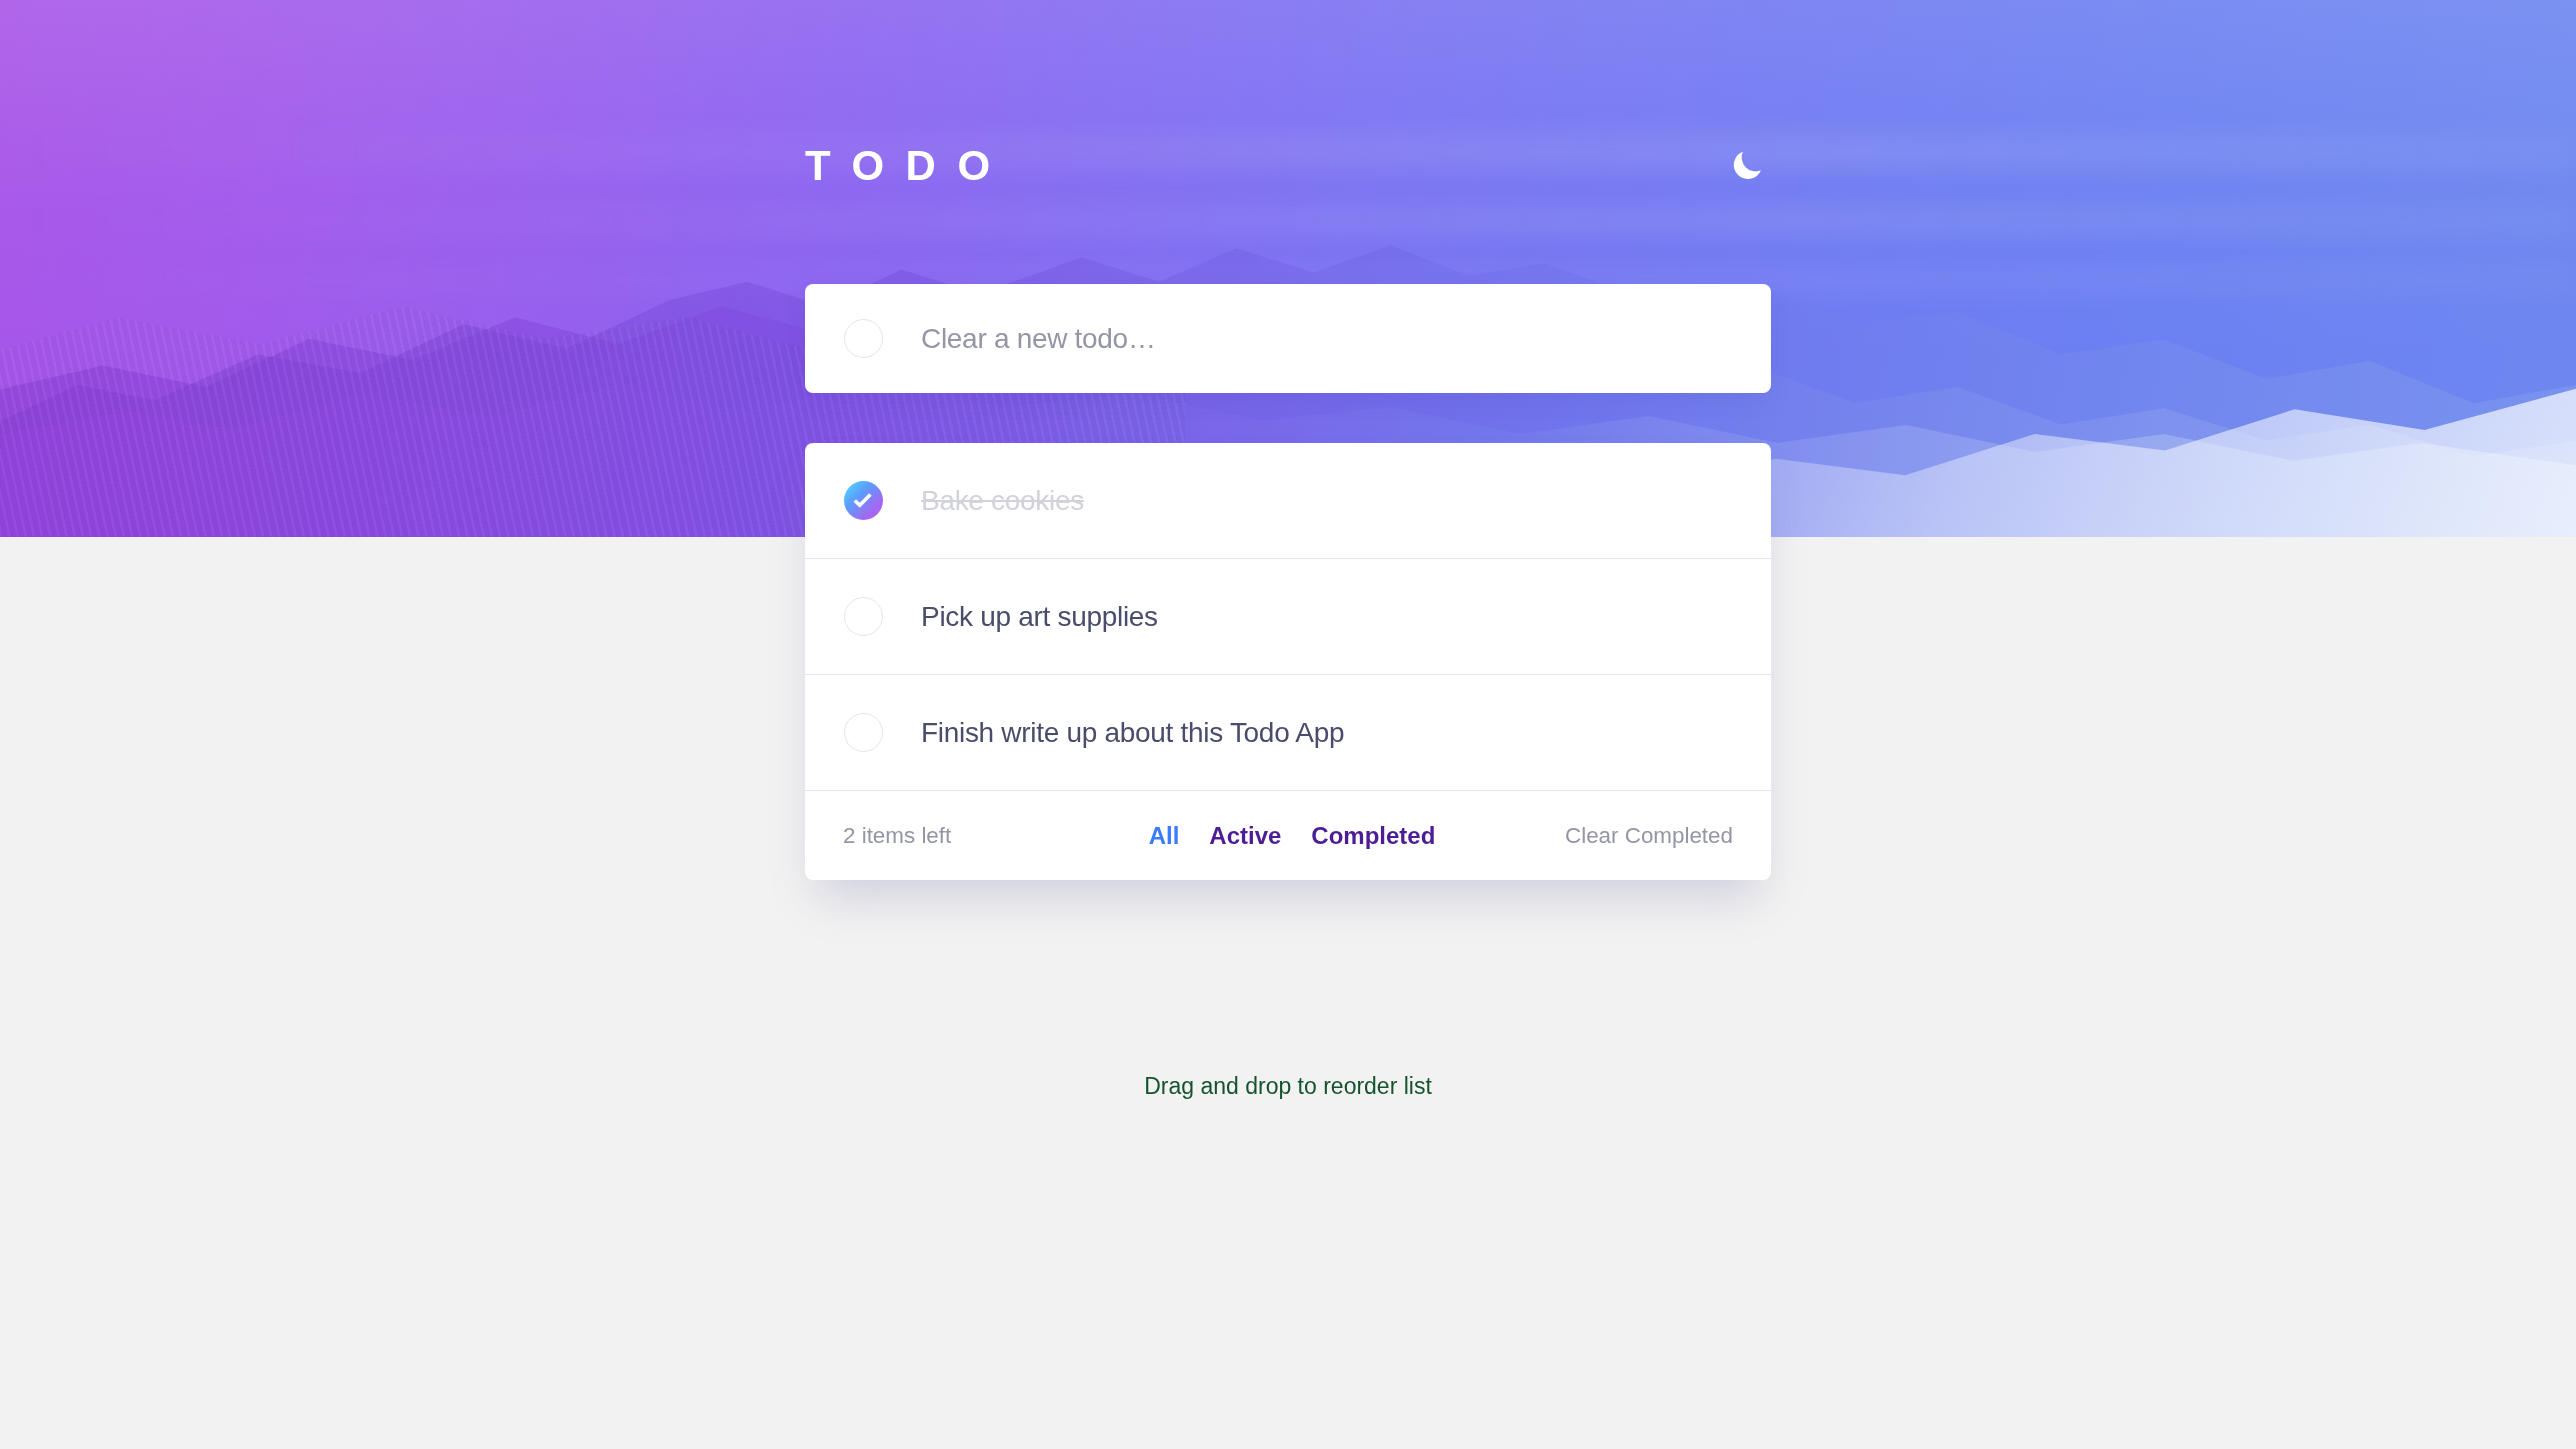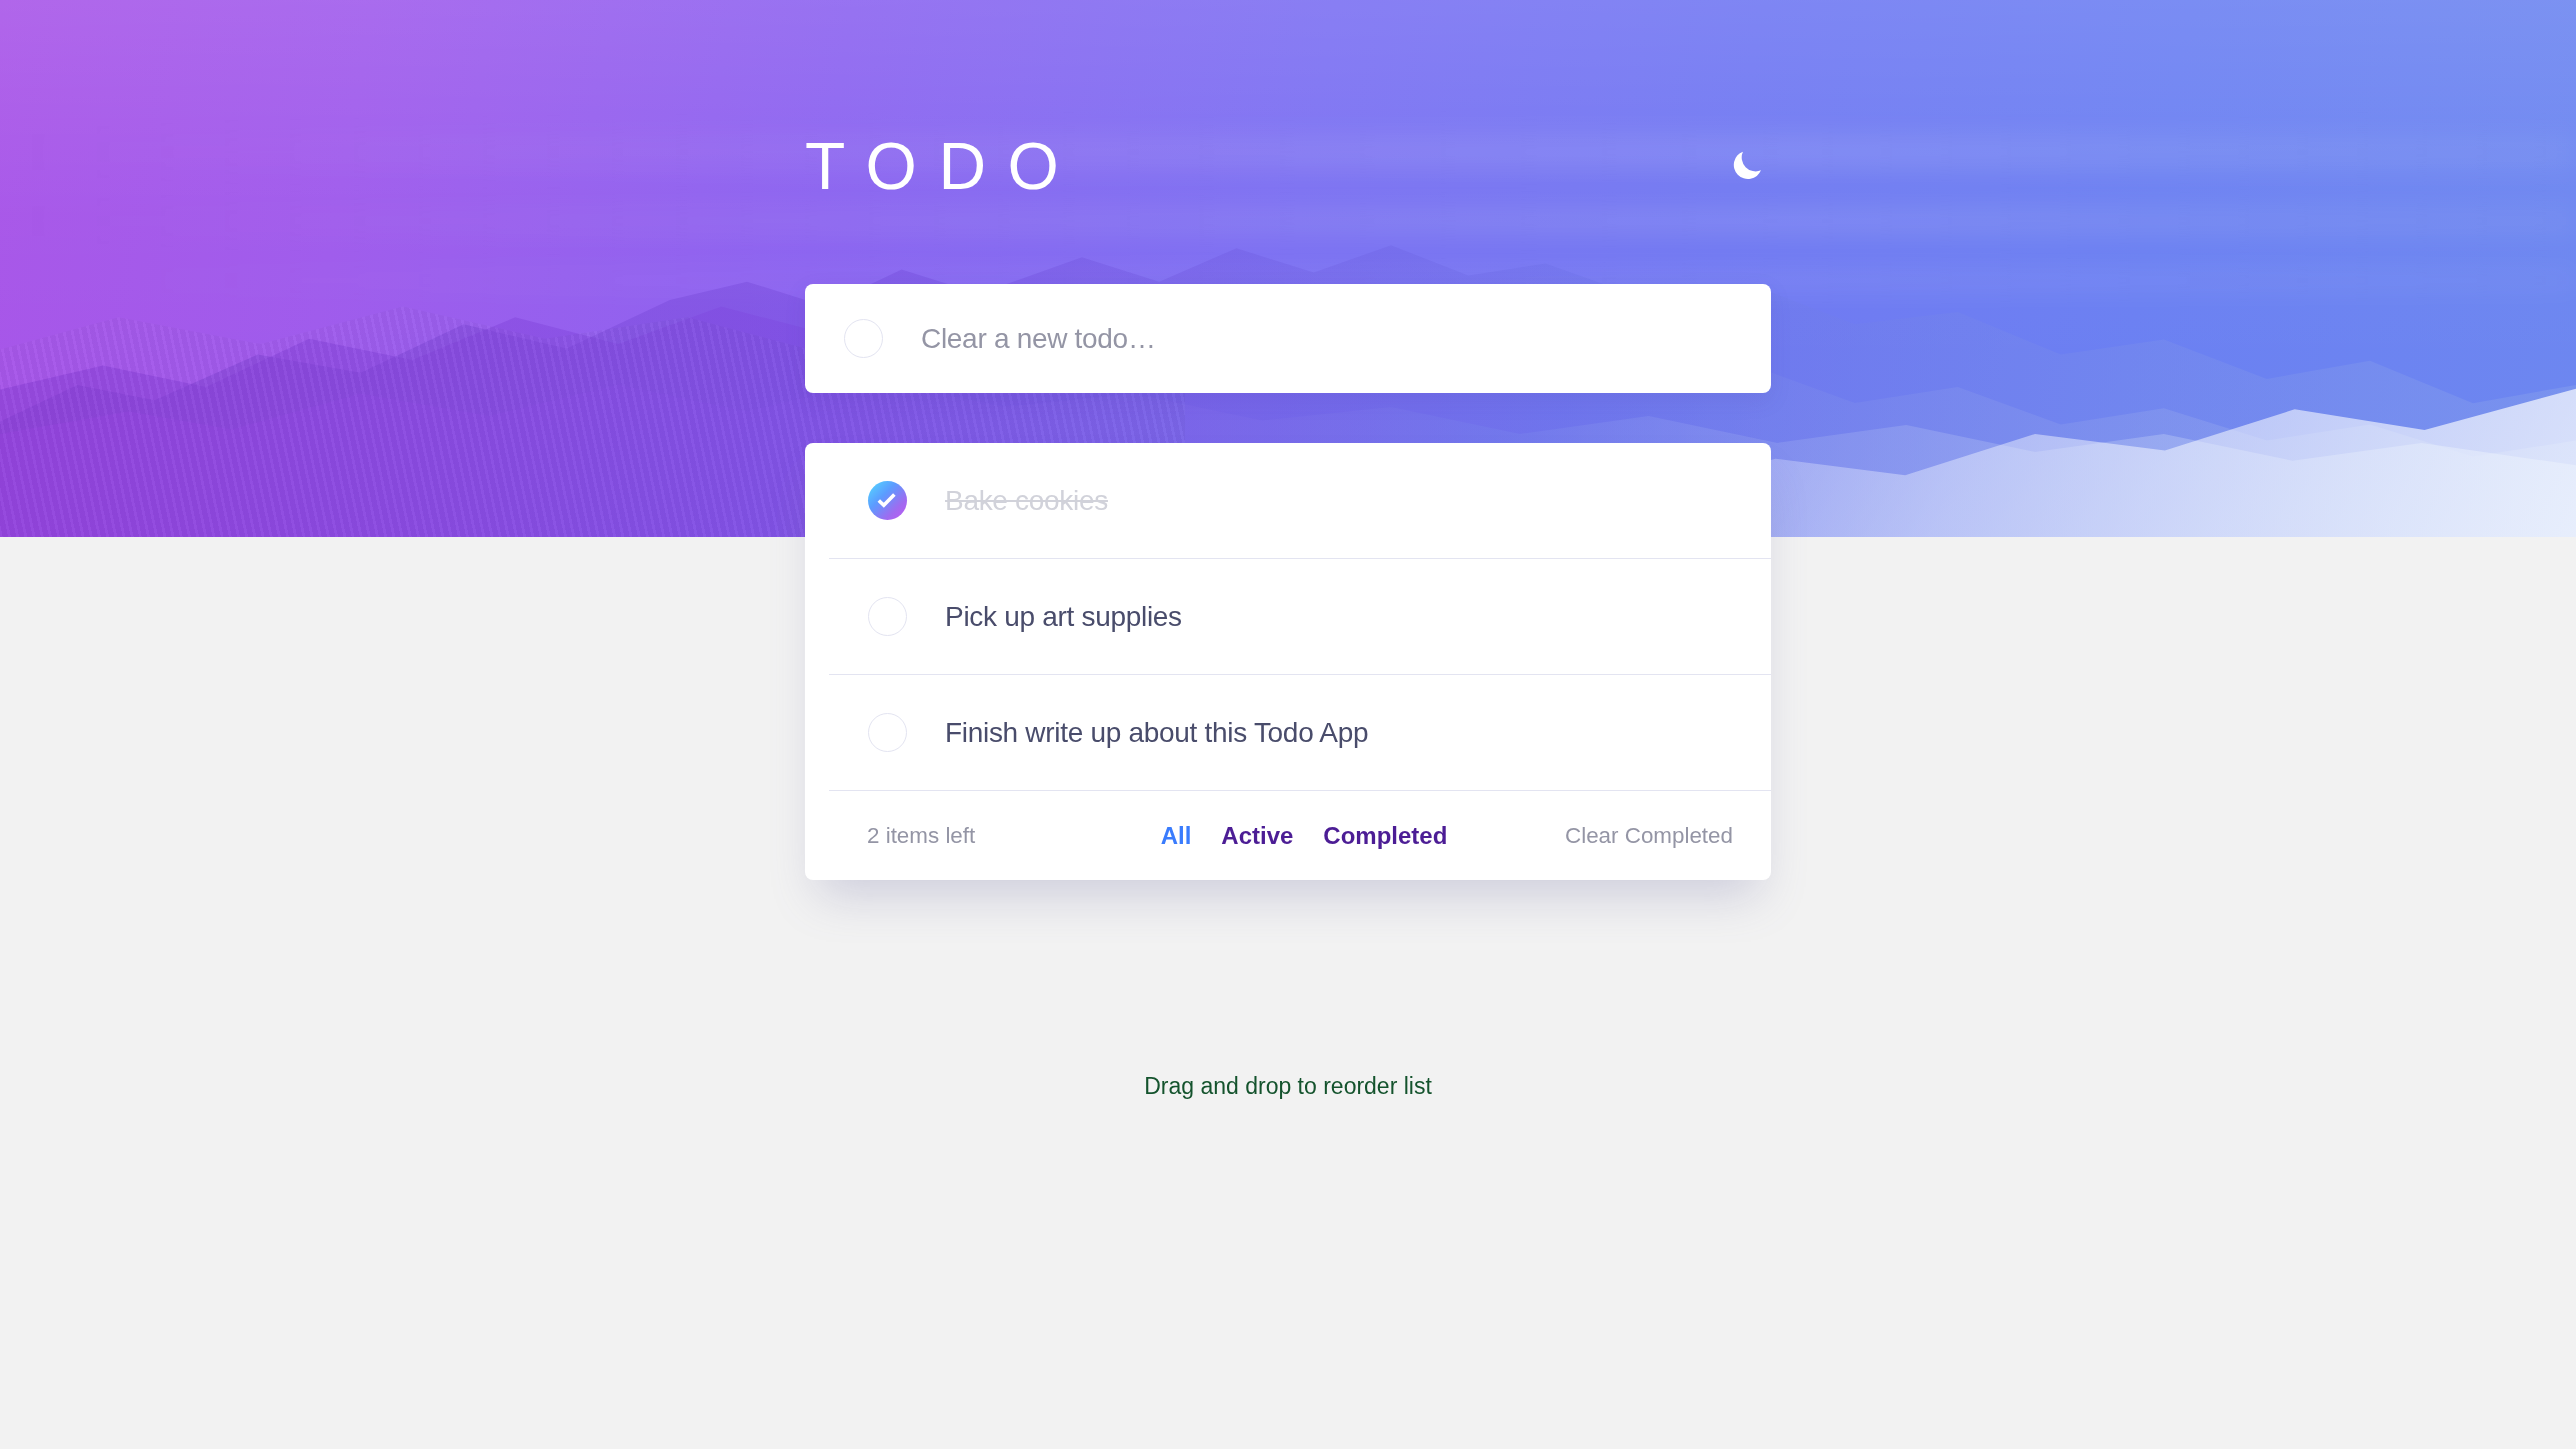--- a/index.html
+++ b/index.html
@@ -62,22 +62,22 @@
   }
 
   
   .header-row {
     position:absolute; left:805px; top:125px;
     width:966px; height:81px;
     display:flex; align-items:center; justify-content:space-between;
   }
   .brand {
     color:#fff;
-    font-size:66px;
-    font-weight:400;
+    font-size:42px;
+    font-weight:700;
     letter-spacing:21.5px;
     line-height:1;
     font-family:"Liberation Sans", sans-serif;
   }
   .theme-toggle {
     width:47px; height:47px;
     display:flex; align-items:center; justify-content:center;
     cursor:pointer; background:none; border:none;
   }
 
@@ -88,21 +88,20 @@
     background:#fff; border-radius:8px;
     display:flex; align-items:center;
     box-shadow:0 7.2px 21.5px rgba(70,60,160,0.10);
   }
   .list-card {
     position:absolute; left:805px; top:443px;
     width:966px;
     background:#fff; border-radius:8px;
     box-shadow:0 27px 45px -12.5px rgba(109,109,160,0.28);
     overflow:hidden;
-    padding-left:24px;
   }
   .todo-row {
     height:116px;
     display:flex; align-items:center;
     border-bottom:0.9px solid #E3E4F1;
     cursor:pointer;
   }
   .check-slot { width:116px; display:flex; align-items:center; justify-content:center; flex:none; }
 
   .circle {

